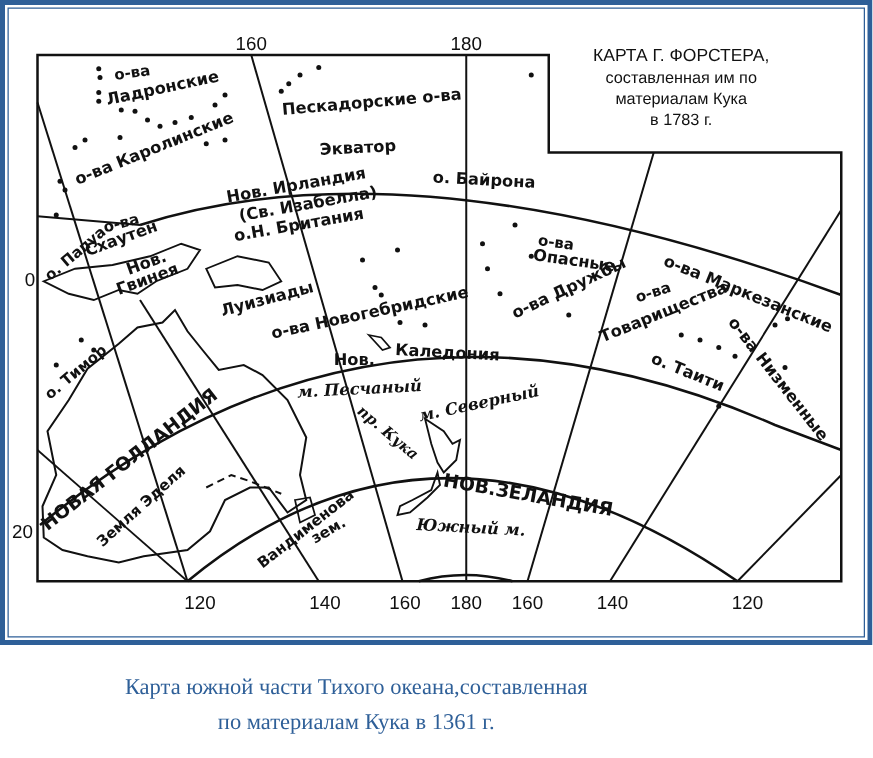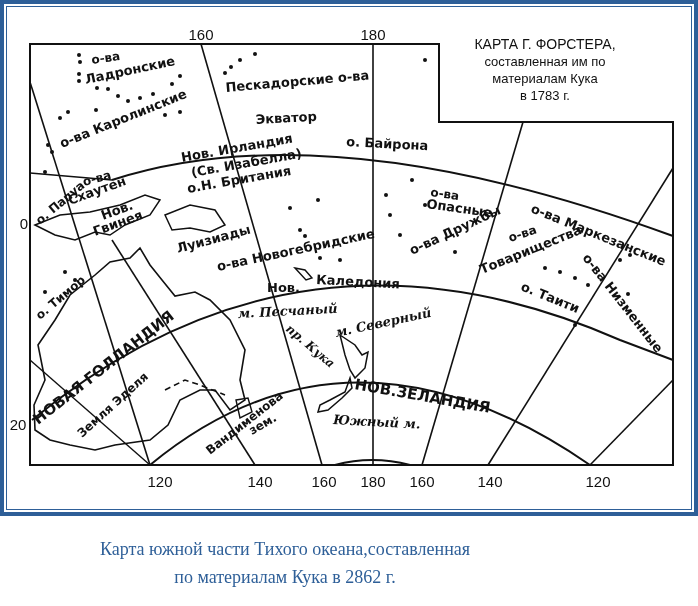--- a/index.html
+++ b/index.html
@@ -151,14 +151,14 @@
   <text class="ti" x="336" y="337" font-size="13" transform="rotate(-12 336 337)">м. Северный</text>
   <text class="ti" x="285" y="330" font-size="12" transform="rotate(40 285 330)">пр. Кука</text>
   <text class="t" x="354" y="389" font-size="15" transform="rotate(10 354 389)">НОВ.ЗЕЛАНДИЯ</text>
   <text class="ti" x="333" y="424" font-size="13" transform="rotate(3 333 424)">Южный м.</text>
   <text class="t" x="210" y="455" font-size="12" transform="rotate(-38 210 455)">Вандименова</text>
   <text class="t" x="252" y="435" font-size="12" transform="rotate(-30 252 435)">зем.</text>
 </svg>
 
 <div class="caption">
   <div>Карта южной части Тихого океана,составленная</div>
-  <div>по материалам Кука в 2862 г.</div>
+  <div>по материалам Кука в 1361 г.</div>
 </div>
 
 </body></html>

